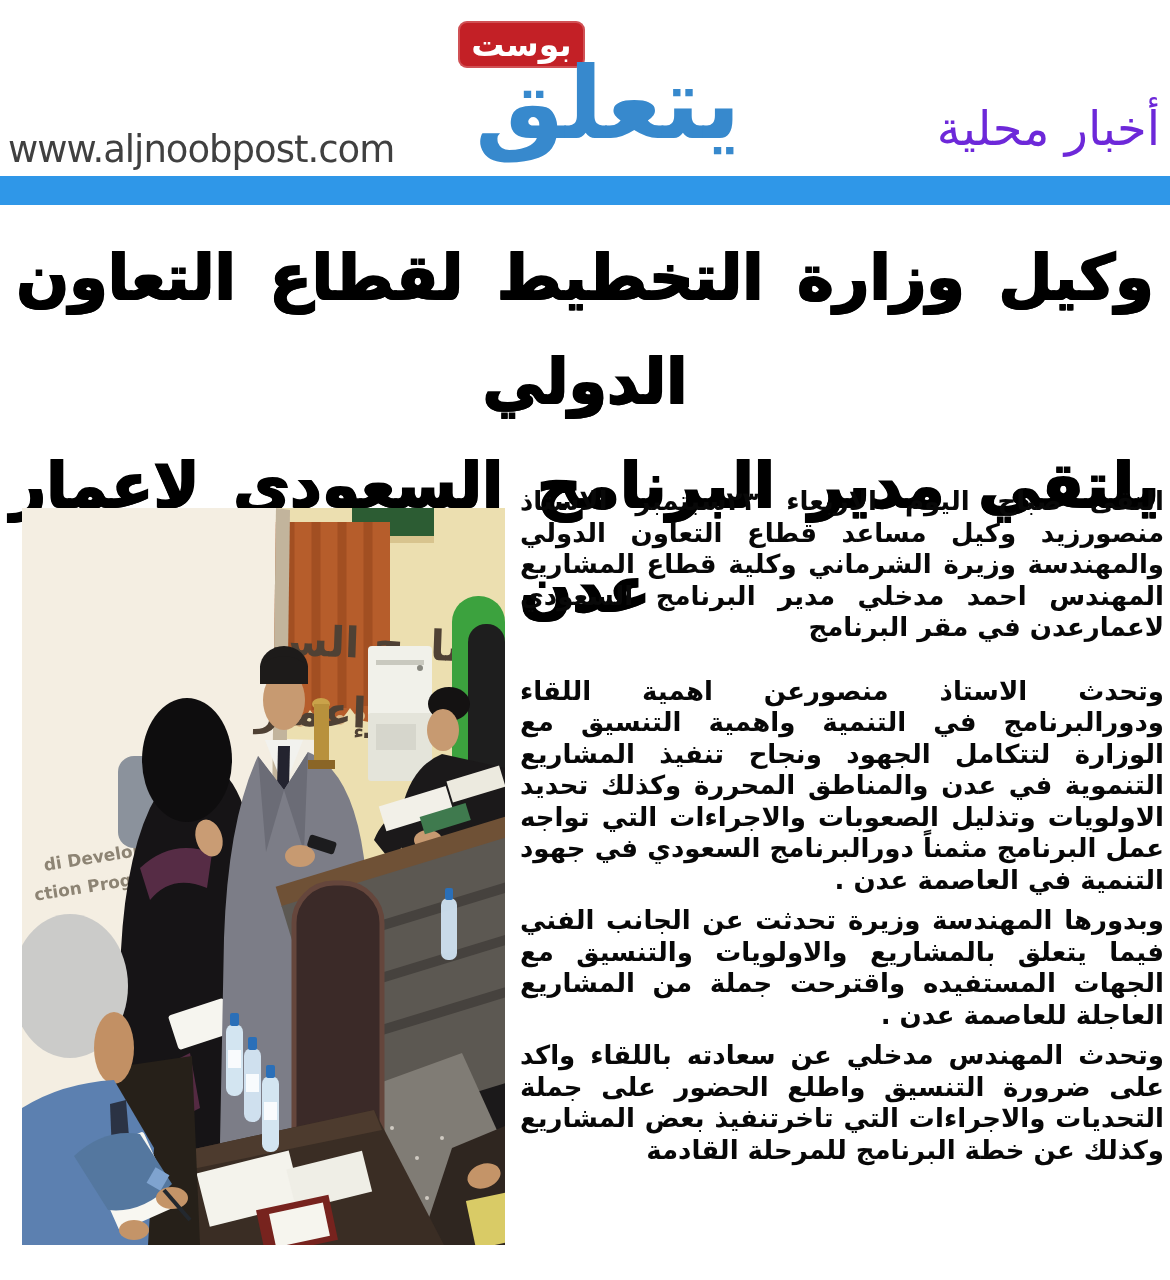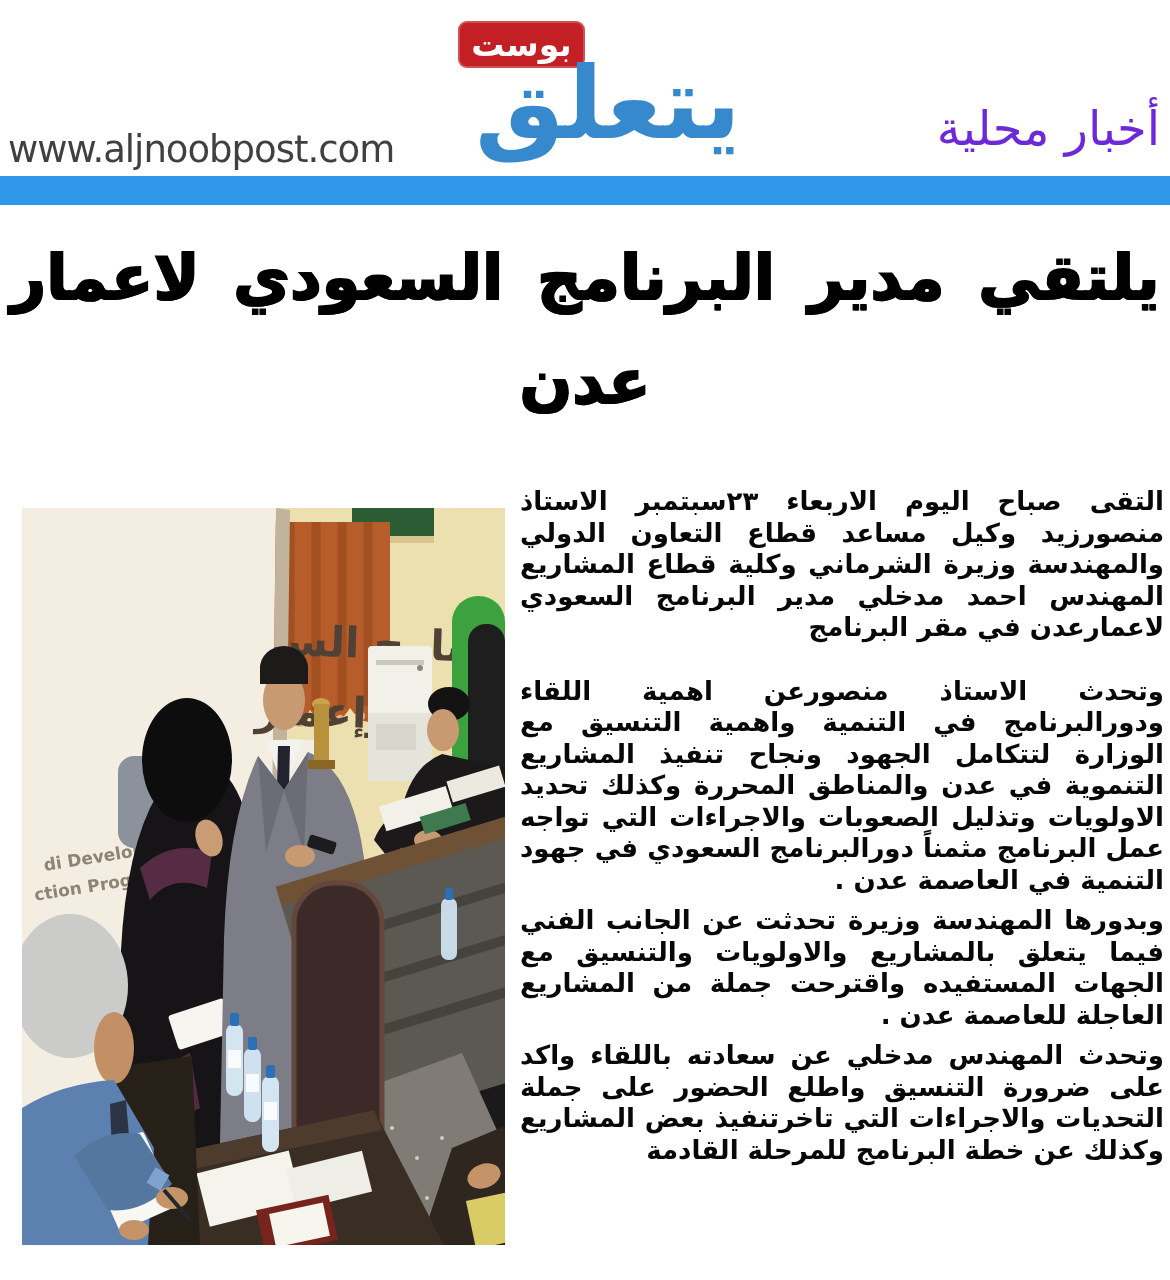--- a/index.html
+++ b/index.html
@@ -66,20 +66,21 @@
   <header>
     <div class="site-url">www.aljnoobpost.com</div>
     <div class="logo-badge">بوست</div>
     <div class="logo-title">يتعلق</div>
     <div class="section-label">أخبار محلية</div>
   </header>
 
   <div class="accent-bar"></div>
 
   <h1 class="headline">
+    <span>وكيل وزارة التخطيط لقطاع التعاون الدولي</span>
     <span>يلتقي مدير البرنامج السعودي لاعمار عدن</span>
   </h1>
 
   <figure class="photo-frame">
     <svg viewBox="0 0 483 737" width="483" height="737" xmlns="http://www.w3.org/2000/svg">
 
       <rect x="0" y="0" width="483" height="737" fill="#ecdfb0"></rect>
 
       <g>
         <rect x="330" y="0" width="82" height="28" fill="#2c5c33"></rect>

